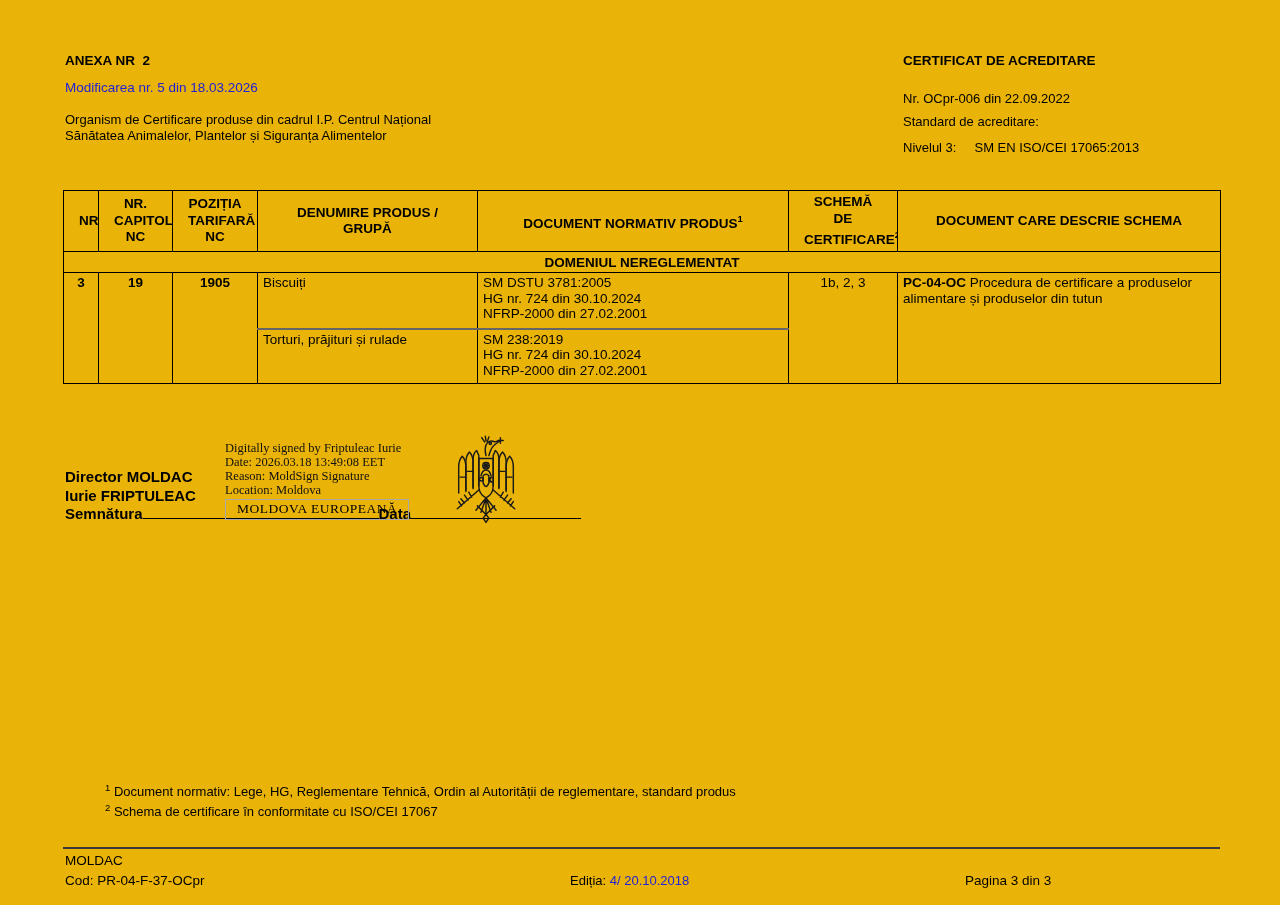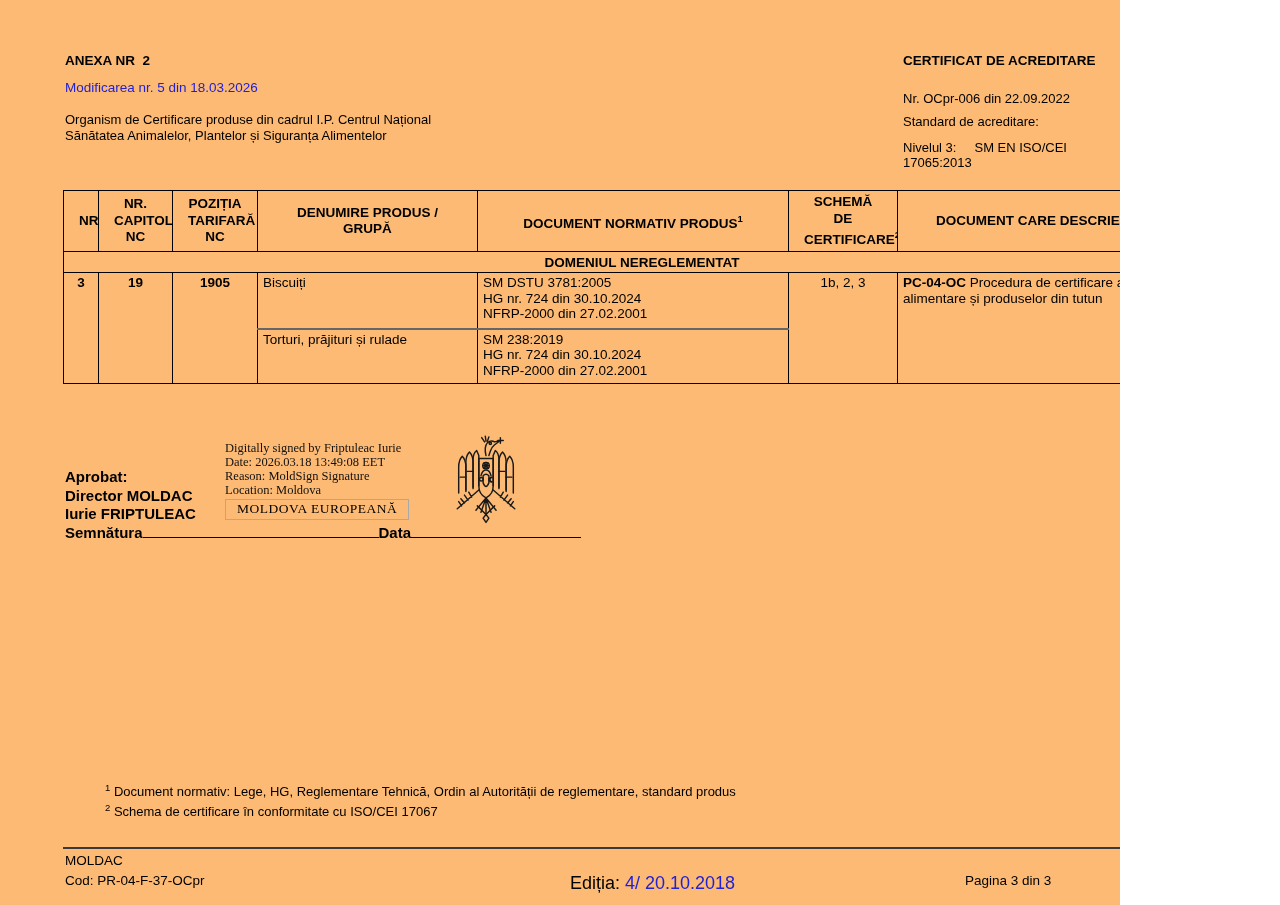--- a/index.html
+++ b/index.html
@@ -1,21 +1,21 @@
 <!DOCTYPE html>
 <html><head>
 <meta charset="utf-8">
 <style>
   * { box-sizing: border-box; }
   html, body { margin: 0; padding: 0; background: #ffffff; }
   .page {
     position: relative;
-    width: 1120px;
+    width: 1280px;
     height: 905px;
-    background: #fdba74;
+    background: #eab308;
     font-family: "Liberation Sans", sans-serif;
     color: #000;
     overflow: hidden;
   }
 
   
   .hdr-anexa   { position: absolute; left: 65px; top: 53px; font-size: 13.5px; font-weight: bold; white-space: pre; }
   .hdr-modif   { position: absolute; left: 65px; top: 80px; font-size: 13.5px; color: #2222d4; text-decoration: none; cursor: pointer; }
   .hdr-org     { position: absolute; left: 65px; top: 112px; font-size: 13px; line-height: 15.5px; width: 400px; }
   .hdr-cert    { position: absolute; left: 903px; top: 53px; font-size: 13.5px; font-weight: bold; }
@@ -77,21 +77,21 @@
   }
   .emblem { position: absolute; left: 450px; top: 434px; }
 
   
   .footnotes { position: absolute; left: 65px; top: 780px; font-size: 13px; line-height: 15.5px; margin-left: 40px; }
 
   
   .footer-rule { position: absolute; left: 63px; top: 847px; width: 1157px; border-top: 2px solid #3a3a3a; }
   .footer-org  { position: absolute; left: 65px; top: 853px; font-size: 13.5px; }
   .footer-cod  { position: absolute; left: 65px; top: 873px; font-size: 13.5px; }
-  .footer-ed   { position: absolute; left: 570px; top: 873px; font-size: 18px; }
+  .footer-ed   { position: absolute; left: 570px; top: 873px; font-size: 13px; }
   .footer-ed .blue { color: #2222d4; }
   .footer-pag  { position: absolute; left: 965px; top: 873px; font-size: 13.5px; }
 </style>
 </head>
 <body>
 
 <div class="page">
 
   <div class="hdr-anexa">ANEXA NR  2</div>
   <a class="hdr-modif">Modificarea nr. 5 din 18.03.2026</a>
@@ -152,21 +152,20 @@
         <td class="docs">
           <div>SM 238:2019</div>
           <div>HG nr. 724 din 30.10.2024</div>
           <div>NFRP-2000 din 27.02.2001</div>
         </td>
       </tr>
     </tbody>
   </table>
 
   <div class="approval">
-    <div>Aprobat:</div>
     <div>Director MOLDAC</div>
     <div>Iurie FRIPTULEAC</div>
     <div>
       <span>Semnătura</span><span class="sig-line l1"></span><span>Data</span><span class="sig-line l2"></span>
     </div>
   </div>
 
   <div class="dsig">
     <div>Digitally signed by Friptuleac Iurie</div>
     <div>Date: 2026.03.18 13:49:08 EET</div>

